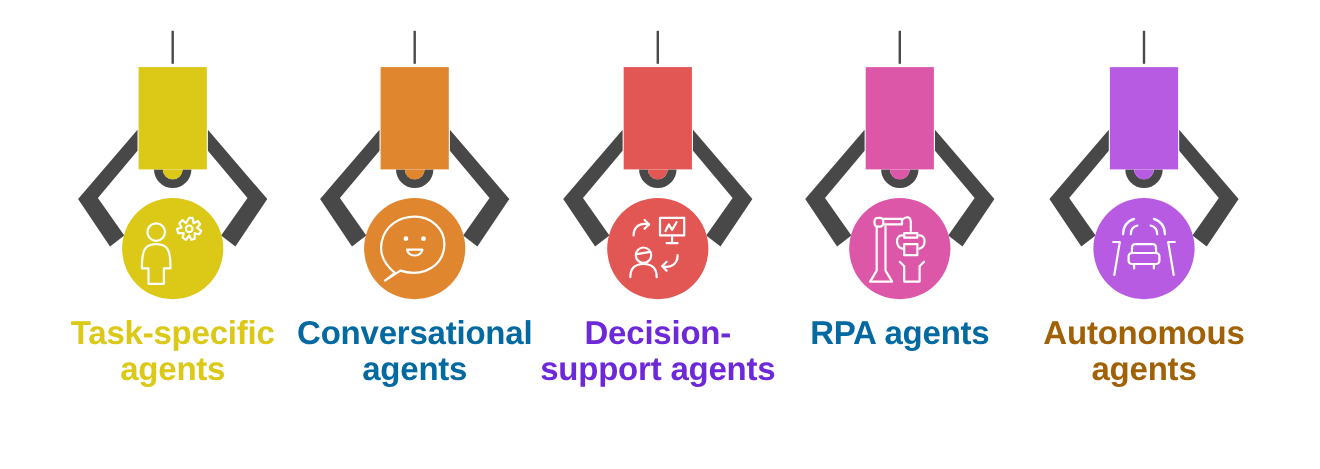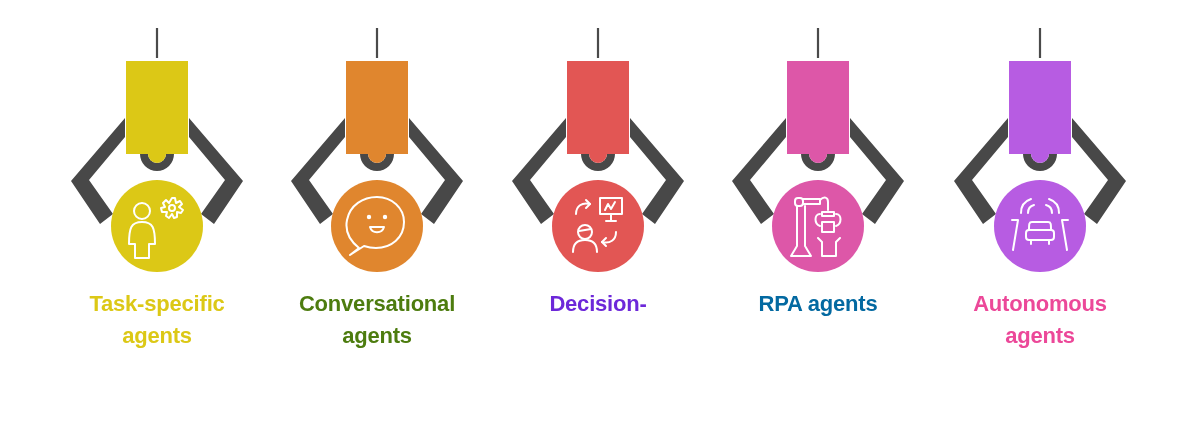--- a/index.html
+++ b/index.html
@@ -36,21 +36,21 @@
       height: 290px;
       overflow: visible;
     }
     .claw-label {
       position: absolute;
       left: 0;
       top: 288px;
       width: 220px;
       text-align: center;
       font-weight: 700;
-      font-size: 22px;
+      font-size: 30px;
       line-height: 32px;
       letter-spacing: -0.2px;
     }
     .claw-label span {
       display: block;
     }
   </style>
 </head>
 <body>
 
@@ -87,21 +87,21 @@
       <path fill="#E0862E" d="M -9 154 A 9 9 0 0 0 9 154 Z"></path>
       <rect x="-31" y="61" width="62" height="93" fill="#E0862E"></rect>
       <circle cx="0" cy="226" r="46" fill="#E0862E"></circle>
       <g fill="none" stroke="#ffffff" stroke-width="2" stroke-linejoin="round" stroke-linecap="round">
         <path d="M -18 248 C -28 240 -32 230 -30 220 C -27 205 -14 197 0 197 C 15 197 27 208 27 222 C 27 238 14 248 -1 248 C -6 248 -10 247 -13 246 L -27 255 Z"></path>
         <circle cx="-8" cy="217" r="1.2" fill="#ffffff"></circle>
         <circle cx="8" cy="217" r="1.2" fill="#ffffff"></circle>
         <path d="M -7 227 C -5 234 5 234 7 227 Z"></path>
       </g>
     </svg>
-    <div class="claw-label" style="color:#4d7c0f">
+    <div class="claw-label" style="color:#0369a1">
       <span>Conversational</span>
       <span>agents</span>
     </div>
   </div>
 
   <div class="claw" style="left:598px">
     <svg viewBox="-110 0 220 290">
       <line x1="0" y1="28" x2="0" y2="58" stroke="#4a4a4a" stroke-width="2.2"></line>
       <polygon fill="#484848" points="-32,118 -32,137 -68,180 -44,214 -57,224 -86,181"></polygon>
       <polygon fill="#484848" points="32,118 32,137 68,180 44,214 57,224 86,181"></polygon>
@@ -117,20 +117,21 @@
         <path d="M 7 210 L 10 204 L 13 209 L 17 202"></path>
         <circle cx="-13" cy="232" r="7"></circle>
         <path d="M -19 231 L -7 229"></path>
         <path d="M -25 252 C -25 243 -20 240 -13 240 C -6 240 -1 243 -1 252"></path>
         <path d="M 18 232 C 18 240 12 244 4 242"></path>
         <path d="M 8 238 L 4 242 L 8 246"></path>
       </g>
     </svg>
     <div class="claw-label" style="color:#6d28d9">
       <span>Decision-</span>
+      <span>support agents</span>
     </div>
   </div>
 
   <div class="claw" style="left:818px">
     <svg viewBox="-110 0 220 290">
       <line x1="0" y1="28" x2="0" y2="58" stroke="#4a4a4a" stroke-width="2.2"></line>
       <polygon fill="#484848" points="-32,118 -32,137 -68,180 -44,214 -57,224 -86,181"></polygon>
       <polygon fill="#484848" points="32,118 32,137 68,180 44,214 57,224 86,181"></polygon>
       <path fill="#484848" d="M -17 154 A 17 17 0 0 0 17 154 L 9 154 A 9 9 0 0 1 -9 154 Z"></path>
       <path fill="#DD57A8" d="M -9 154 A 9 9 0 0 0 9 154 Z"></path>
@@ -167,19 +168,19 @@
         <path d="M -12 213 C -12 209 -10 206 -6 205"></path>
         <path d="M 19 213 C 19 206 15 201 9 199"></path>
         <path d="M 12 213 C 12 209 10 206 6 205"></path>
         <path d="M -28 220 L -22 220 L -27 250"></path>
         <path d="M 28 220 L 22 220 L 27 250"></path>
         <path d="M -8 222 L 8 222 C 11 222 11 224 11 230 L -11 230 C -11 224 -11 222 -8 222 Z"></path>
         <rect x="-14" y="230" width="28" height="10" rx="3"></rect>
         <path d="M -9 240 L -9 244 M 9 240 L 9 244"></path>
       </g>
     </svg>
-    <div class="claw-label" style="color:#ec4899">
+    <div class="claw-label" style="color:#a16207">
       <span>Autonomous</span>
       <span>agents</span>
     </div>
   </div>
 
 </div>
 
 </body></html>

